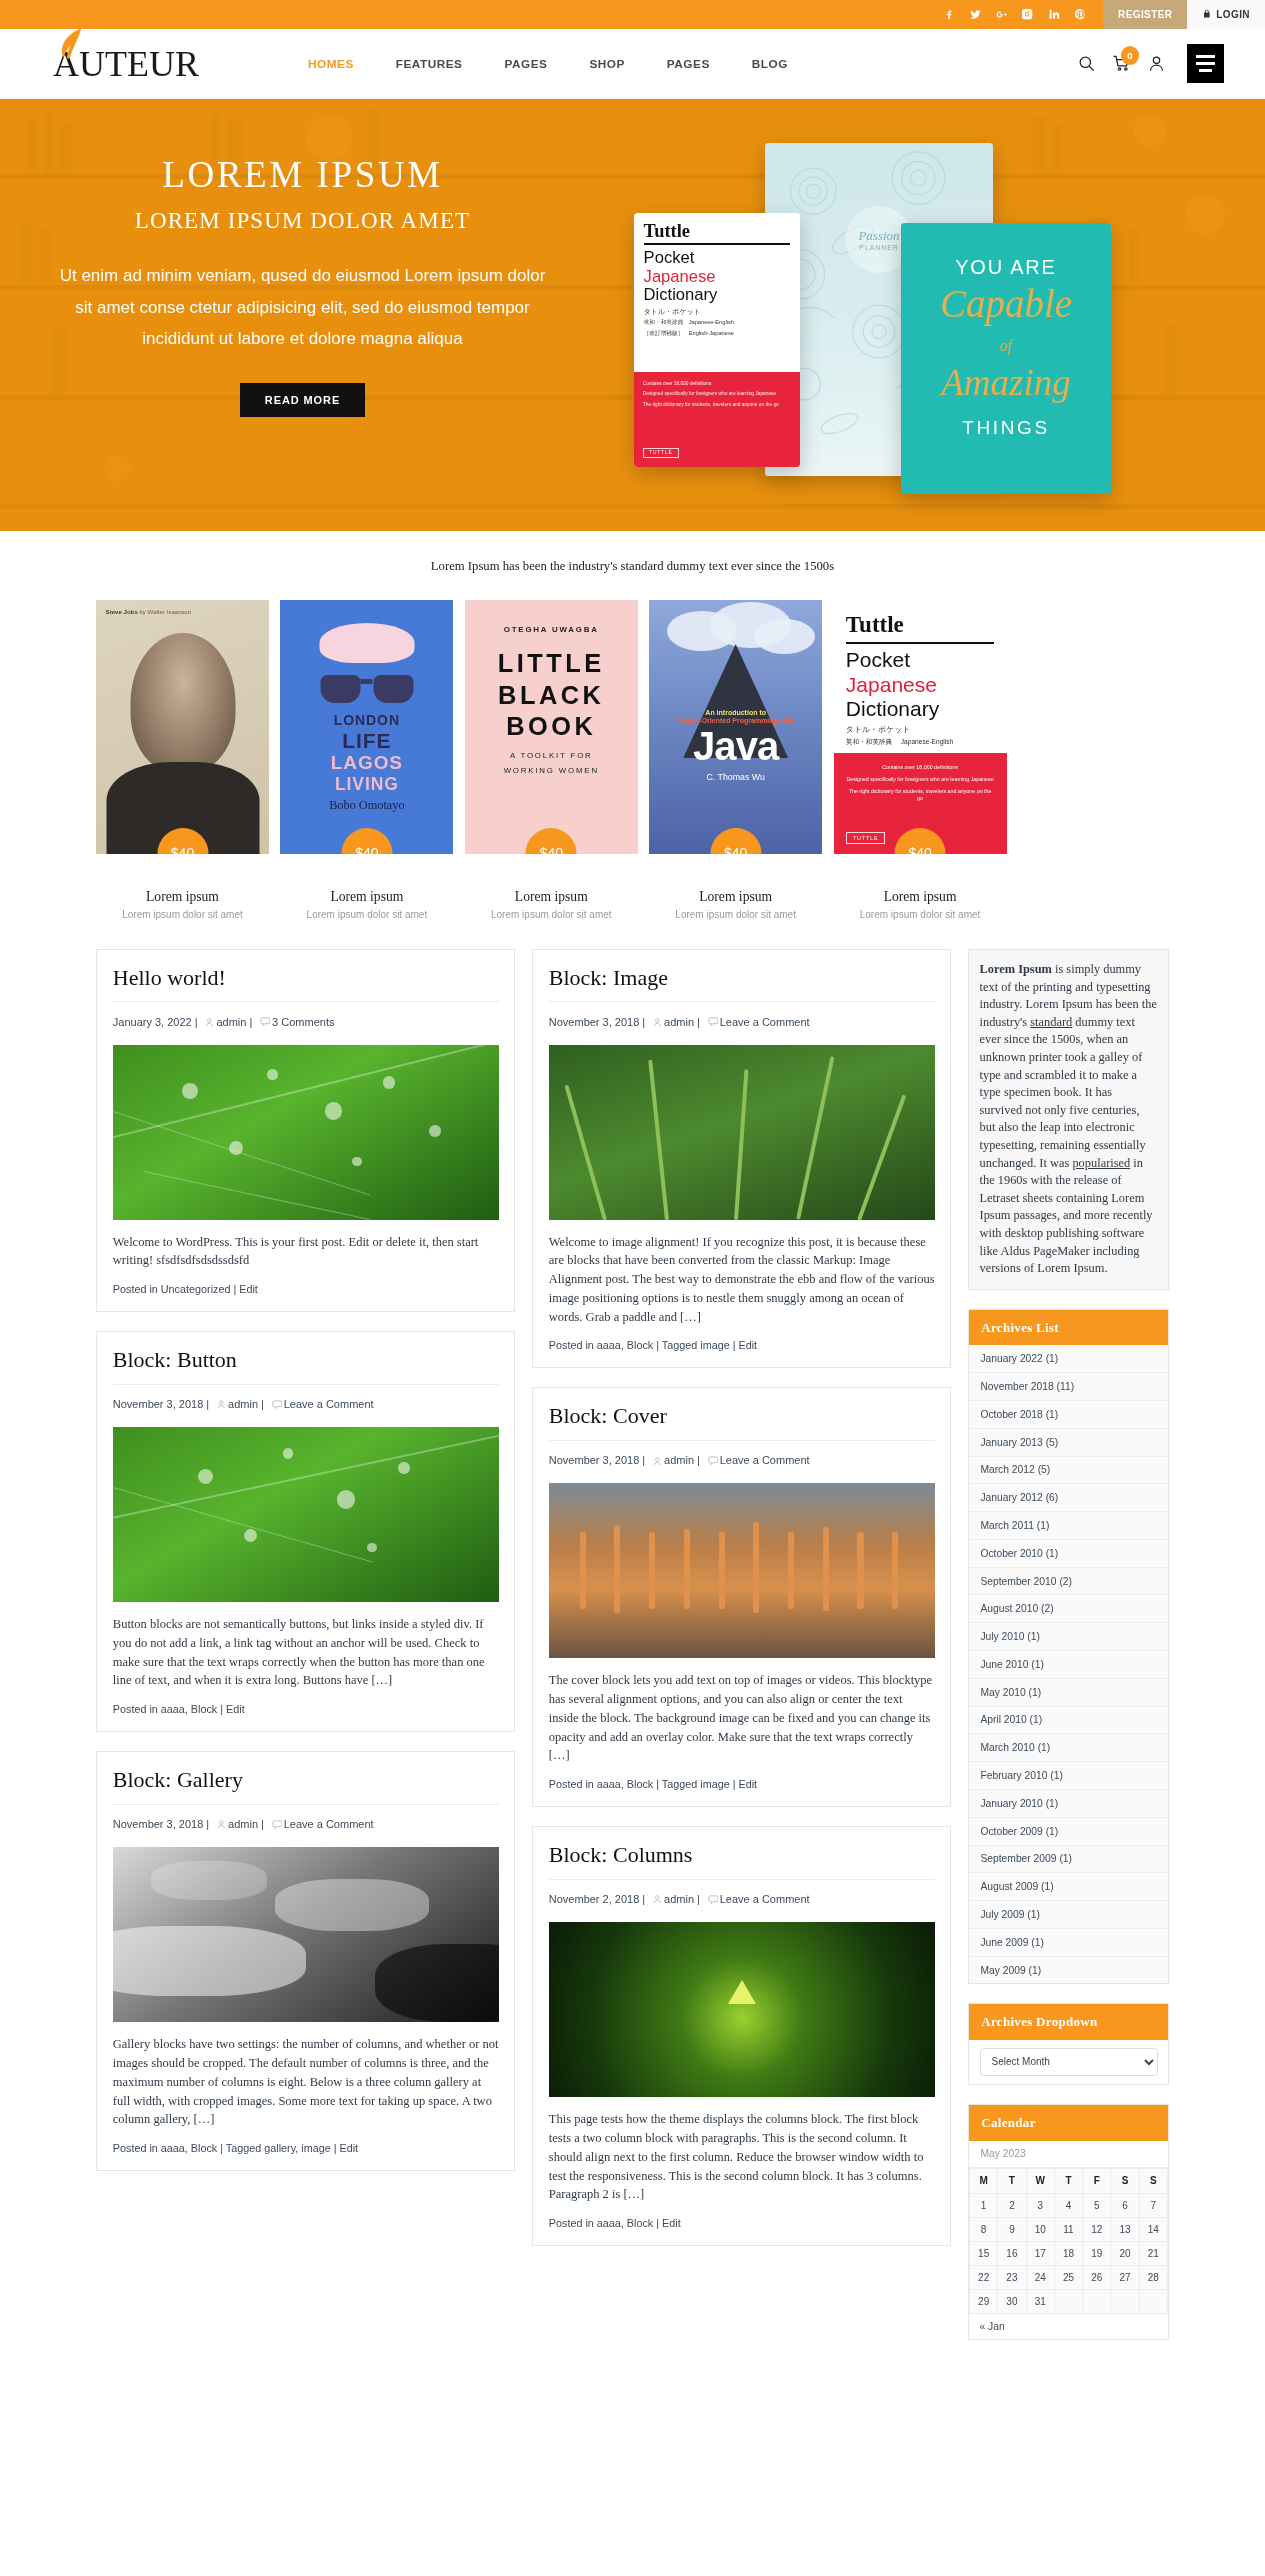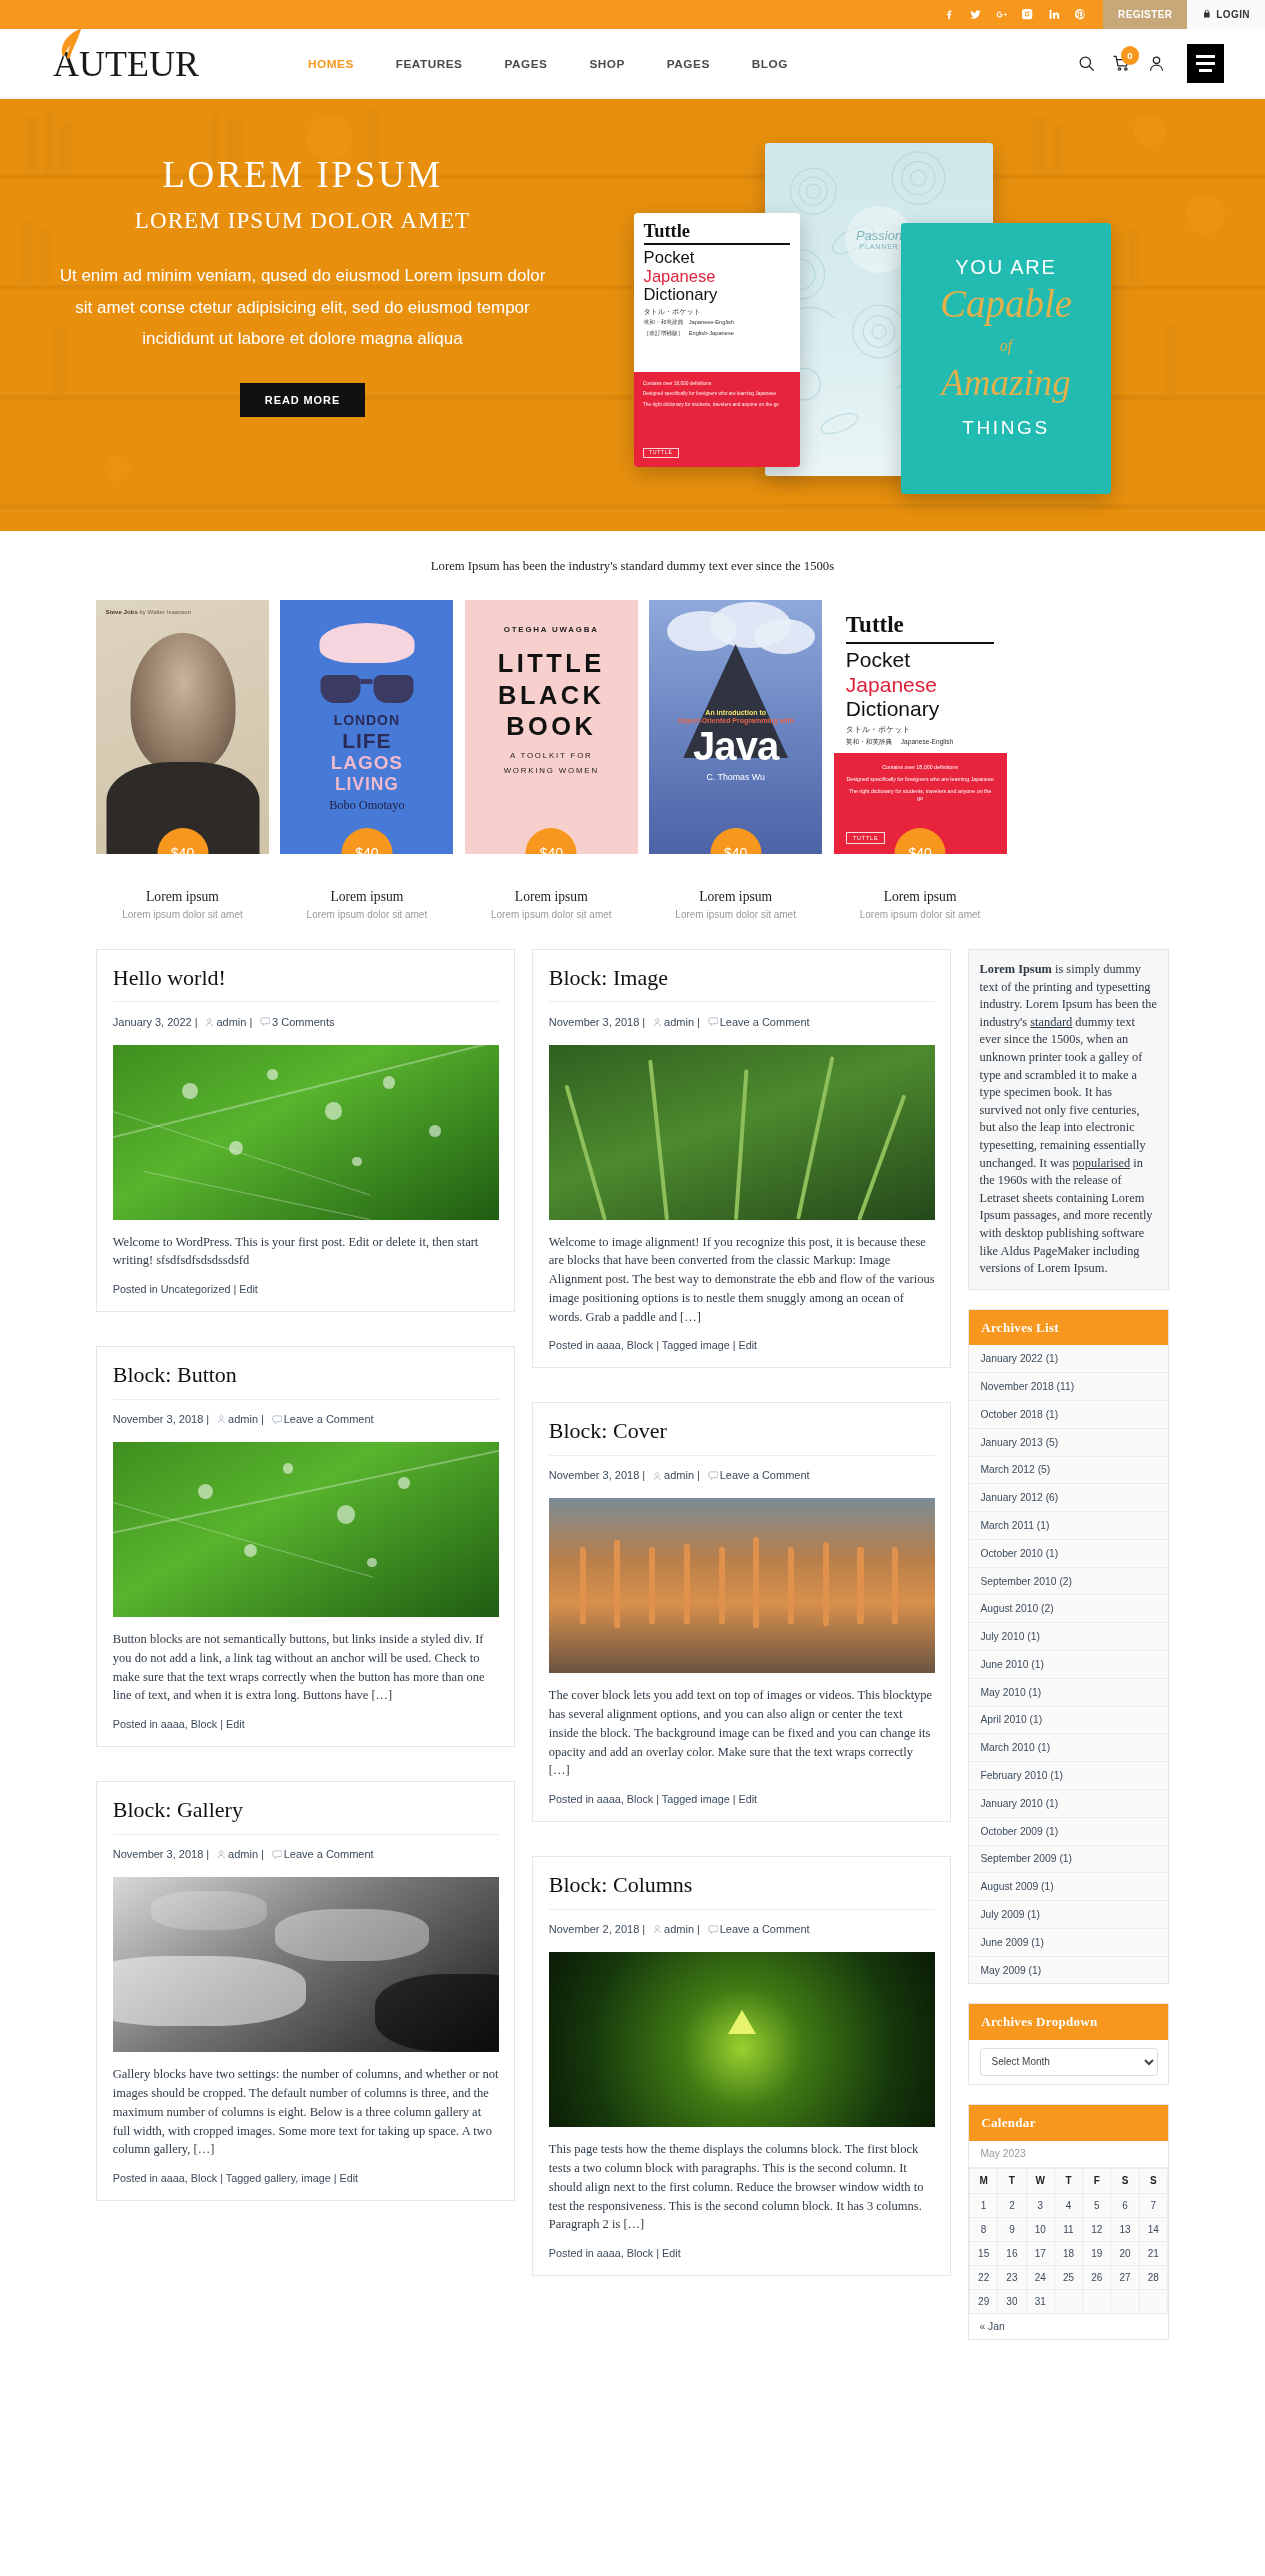--- a/index.html
+++ b/index.html
@@ -90,21 +90,21 @@
   }
   .hero-books { position:absolute; right:88px; top:26px; width:543px; height:377px; }
   .bk { position:absolute; border-radius:3.5px; box-shadow:0 7px 21px rgba(0,0,0,.22); overflow:hidden; }
   .bk-planner { left:131px; top:17.5px; width:228px; height:333px; background:linear-gradient(180deg,#cfe7ea 0%,#dbeef0 60%,#eaf5f6 100%); }
   .bk-planner .pp-circle {
     position:absolute; left:50%; top:63px; transform:translateX(-50%);
     width:67px; height:67px; border-radius:50%; background:rgba(255,255,255,.38);
     display:flex; flex-direction:column; align-items:center; justify-content:center;
     color:#7fb3bb;
   }
-  .bk-planner .pp-circle .pp1 { font-family:Liberation Sans, sans-serif; font-style:italic; font-size:13px; }
+  .bk-planner .pp-circle .pp1 { font-family:Liberation Serif, serif; font-style:italic; font-size:13px; }
   .bk-planner .pp-circle .pp2 { font-size:7px; letter-spacing:0.9px; }
   .floral { position:absolute; inset:0; opacity:.5; }
   .bk-dict { left:0px; top:88px; width:166px; height:254px; background:#fff; }
   .bk-dict .d-top { padding:8.8px 9.6px 3.5px; }
   .bk-dict .d-brand { font-family:"Liberation Serif", serif; font-weight:bold; font-size:18.4px; line-height:1; color:#111; }
   .bk-dict .d-rule { height:1.8px; background:#111; margin:2.6px 0 4.4px; }
   .bk-dict .d-l { font-size:16.6px; line-height:1.12; color:#111; font-family:"Liberation Sans",sans-serif; }
   .bk-dict .d-l.red { color:#e0213a; }
   .bk-dict .d-jp { font-size:7px; color:#333; margin-top:1.8px; }
   .bk-dict .d-sub { display:flex; gap:5.3px; font-size:5.7px; color:#333; margin-top:2.6px; }
@@ -180,21 +180,21 @@
   .c-tuttle .t-cols { position:absolute; left:12.3px; top:138px; display:flex; gap:8.8px; font-size:6.6px; color:#333; }
   .c-tuttle .t-red { position:absolute; left:0; right:0; bottom:0; height:101px; background:#E8243C; color:#fff; padding:10.5px 12.3px; }
   .c-tuttle .t-red p { margin:0 0 5.3px; font-size:5.3px; line-height:1.3; }
   .c-tuttle .t-box { position:absolute; left:12.3px; bottom:10.5px; border:0.9px solid rgba(255,255,255,.85); padding:1.8px 6.1px; font-size:5.3px; letter-spacing:0.9px; }
 
   
   .content {
     display:flex; gap:16.6px; padding:29px 96px 35px; align-items:flex-start;
   }
   .posts { display:flex; gap:16.6px; flex:1; }
-  .col { display:flex; flex-direction:column; gap:34px; width:50%; }
+  .col { display:flex; flex-direction:column; gap:19px; width:50%; }
   .post { border:0.9px solid #e6e6e6; background:#fff; padding:15px 15.8px 15.8px; }
   .post h3 {
     font-family:"Liberation Serif", serif; font-weight:normal; font-size:22px;
     color:#111; margin:0 0 11.4px; padding-bottom:11.4px; border-bottom:0.9px solid #ececec;
     line-height:1.15;
   }
   .meta { font-size:11px; color:#3b4a5a; line-height:1.55; margin-bottom:12.3px; }
   .meta .mi { display:inline-block; vertical-align:-1.8px; margin:0 1.8px 0 3.5px; }
   .meta svg { stroke:#8a98a6; fill:none; stroke-width:1.3; }
   .thumb { width:100%; height:175px; overflow:hidden; position:relative; }

